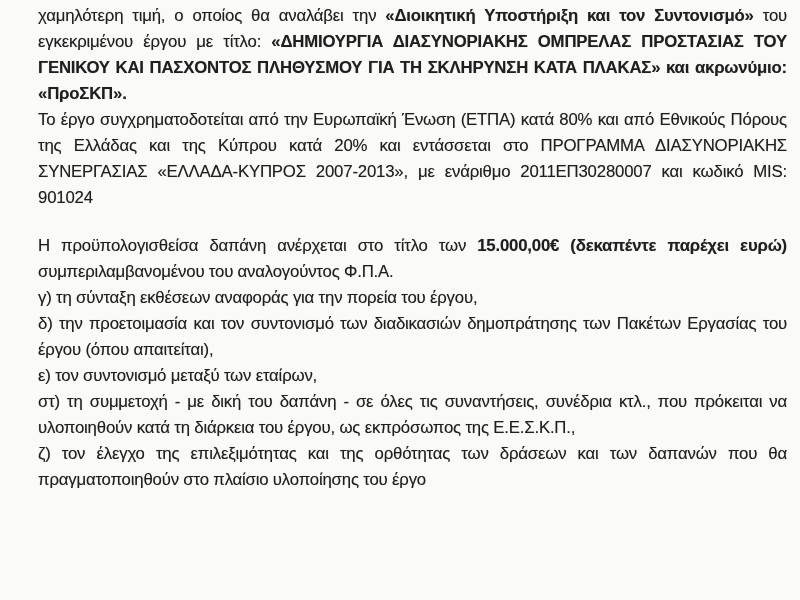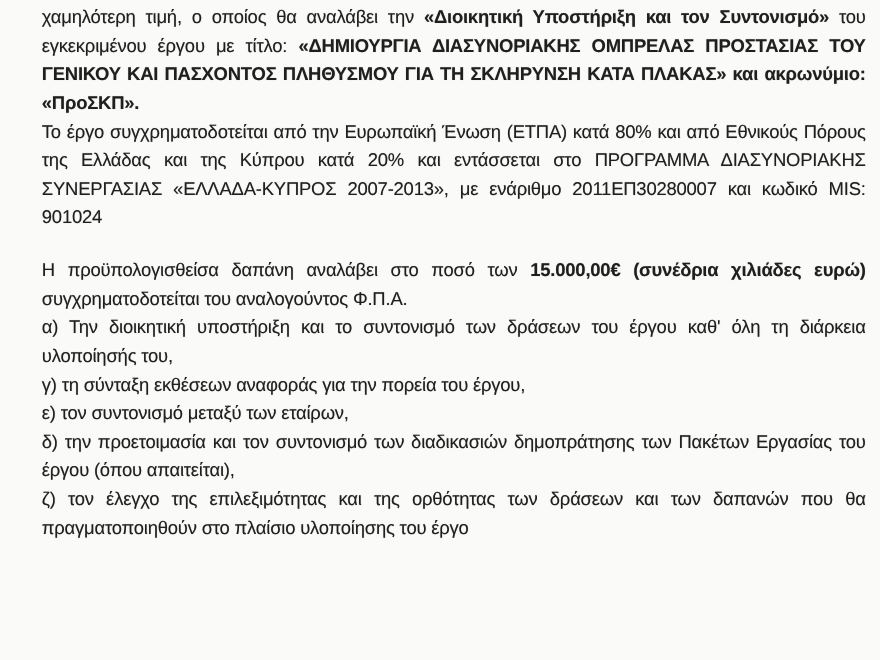--- a/index.html
+++ b/index.html
@@ -40,28 +40,28 @@
 <body>
 
 <div class="page">
 
   <p class="para"><span>χαμηλότερη τιμή, ο οποίος θα αναλάβει την </span><span class="b">«Διοικητική Υποστήριξη και τον Συντονισμό»</span><span> του εγκεκριμένου έργου με τίτλο: </span><span class="b">«ΔΗΜΙΟΥΡΓΙΑ ΔΙΑΣΥΝΟΡΙΑΚΗΣ ΟΜΠΡΕΛΑΣ ΠΡΟΣΤΑΣΙΑΣ ΤΟΥ ΓΕΝΙΚΟΥ ΚΑΙ ΠΑΣΧΟΝΤΟΣ ΠΛΗΘΥΣΜΟΥ ΓΙΑ ΤΗ ΣΚΛΗΡΥΝΣΗ ΚΑΤΑ ΠΛΑΚΑΣ» και ακρωνύμιο: «ΠροΣΚΠ».</span></p>
 
   <p class="para"><span>Το έργο συγχρηματοδοτείται από την Ευρωπαϊκή Ένωση (ΕΤΠΑ) κατά 80% και από Εθνικούς Πόρους της Ελλάδας και της Κύπρου κατά 20% και εντάσσεται στο ΠΡΟΓΡΑΜΜΑ ΔΙΑΣΥΝΟΡΙΑΚΗΣ ΣΥΝΕΡΓΑΣΙΑΣ «ΕΛΛΑΔΑ-ΚΥΠΡΟΣ 2007-2013», με ενάριθμο 2011ΕΠ30280007 και κωδικό MIS: 901024</span></p>
 
   <div class="para-gap"></div>
 
-  <p class="para"><span>Η προϋπολογισθείσα δαπάνη αναλάβει στο ποσό των </span><span class="b">15.000,00€ (συνέδρια χιλιάδες ευρώ)</span><span> συγχρηματοδοτείται του αναλογούντος Φ.Π.Α.</span></p>
+  <p class="para"><span>Η προϋπολογισθείσα δαπάνη ανέρχεται στο τίτλο των </span><span class="b">15.000,00€ (δεκαπέντε παρέχει ευρώ)</span><span> συμπεριλαμβανομένου του αναλογούντος Φ.Π.Α.</span></p>
 
 
-  <p class="para"><span>α)</span> <span>Την διοικητική υποστήριξη και το συντονισμό των δράσεων του έργου καθ' όλη τη διάρκεια υλοποίησής του,</span></p>
 
 
   <p class="para"><span>γ)</span> <span>τη σύνταξη εκθέσεων αναφοράς για την πορεία του έργου,</span></p>
 
+  <p class="para"><span>δ)</span> <span>την προετοιμασία και τον συντονισμό των διαδικασιών δημοπράτησης των Πακέτων Εργασίας του έργου (όπου απαιτείται),</span></p>
+
   <p class="para"><span>ε)</span> <span>τον συντονισμό μεταξύ των εταίρων,</span></p>
 
-  <p class="para"><span>δ)</span> <span>την προετοιμασία και τον συντονισμό των διαδικασιών δημοπράτησης των Πακέτων Εργασίας του έργου (όπου απαιτείται),</span></p>
-
+  <p class="para"><span>στ)</span> <span>τη συμμετοχή - με δική του δαπάνη - σε όλες τις συναντήσεις, συνέδρια κτλ., που πρόκειται να υλοποιηθούν κατά τη διάρκεια του έργου, ως εκπρόσωπος της Ε.Ε.Σ.Κ.Π.,</span></p>
 
   <p class="para"><span>ζ)</span> <span>τον έλεγχο της επιλεξιμότητας και της ορθότητας των δράσεων και των δαπανών που θα πραγματοποιηθούν στο πλαίσιο υλοποίησης του έργο</span></p>
 
 </div>
 
 </body></html>

